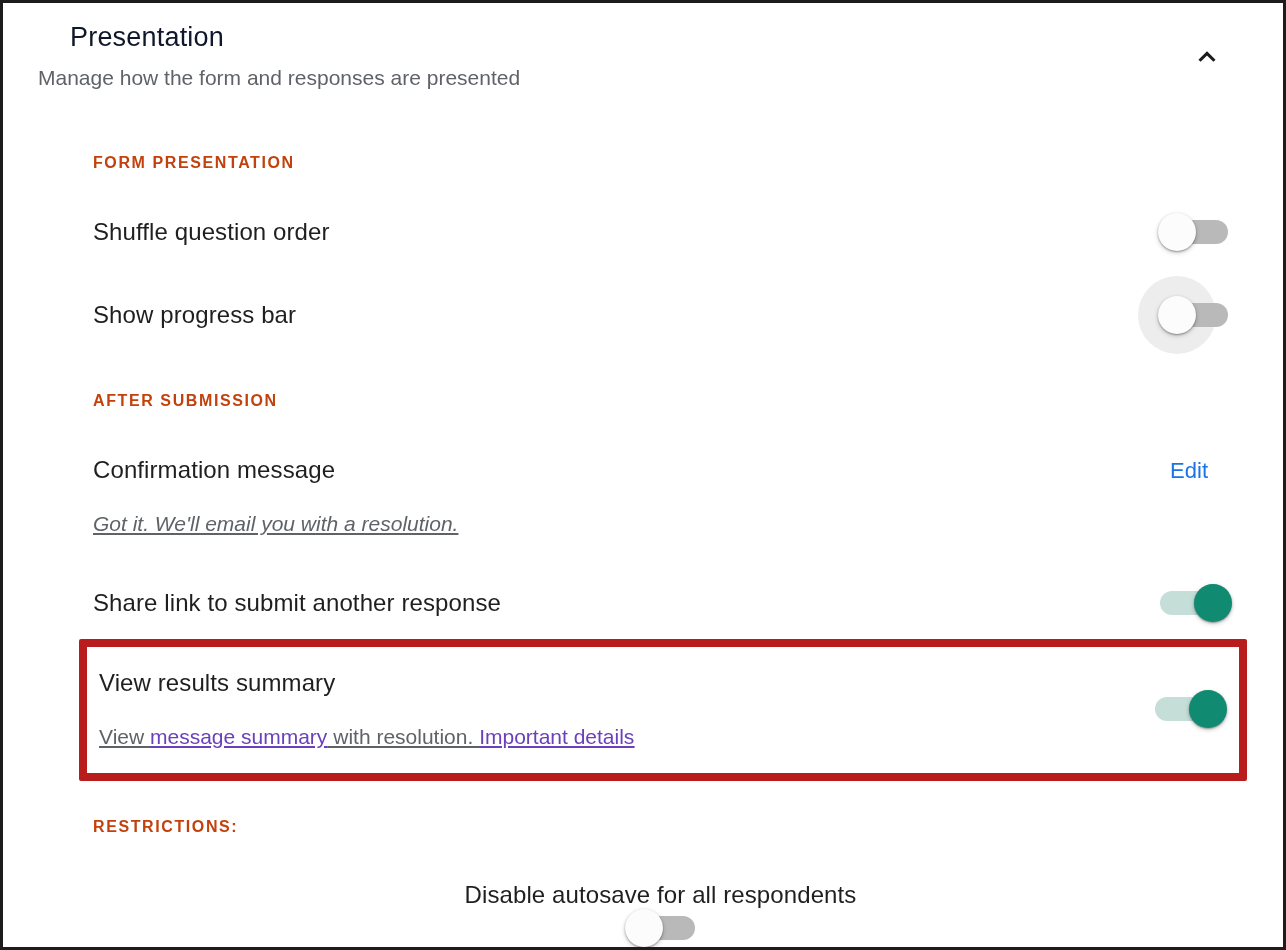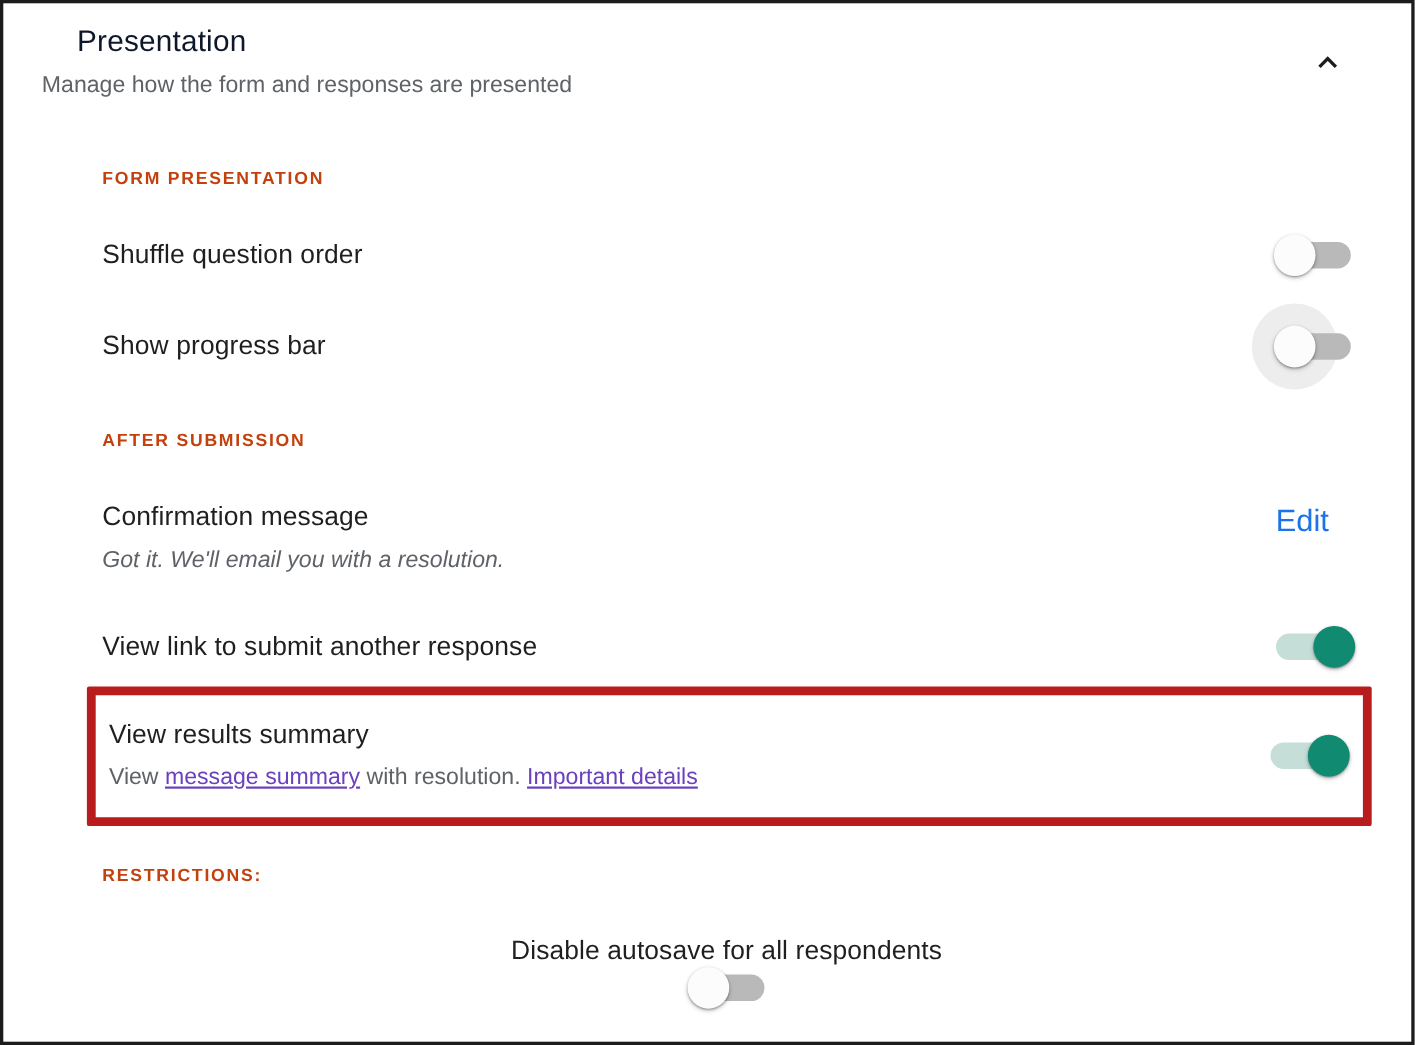--- a/index.html
+++ b/index.html
@@ -26,40 +26,40 @@
   .section-header {
     font-size: 16px; font-weight: 700; color: #c2410c;
     letter-spacing: 1.6px; text-transform: uppercase;
   }
   .sh-1 { margin-top: 64px; }
   .sh-2 { margin-top: 58px; }
   .sh-3 { margin-top: 37px; }
 
   .row { display: flex; justify-content: space-between; align-items: center; }
   .row-label { font-size: 24px; color: #1f1f1f; letter-spacing: .1px; }
-  .row-desc { font-size: 21px; color: #5f6368; margin-top: 13px; }
+  .row-desc { font-size: 21px; color: #5f6368; margin-top: 28px; text-decoration: underline; }
   .row-desc.italic { font-style: italic; }
 
   .r-progress { margin-top: 45px; min-height: 38px; }
   .r-shuffle  { margin-top: 41px; min-height: 38px; }
   .r-confirm  { margin-top: 46px; align-items: flex-start; }
   .r-showlink { margin-top: 48px; min-height: 38px; }
   .r-restrict { margin-top: 45px; min-height: 38px; flex-direction: column; }
 
   .highlight-box {
     margin-top: 17px;
     margin-left: -14px; margin-right: -19px;
     border: 8px solid #b91c1c;
     border-radius: 2px;
     padding: 22px 16px 24px 12px;
   }
   .highlight-box .row { margin-top: 0; }
 
   .edit-link {
-    font-size: 28px; color: #1a73e8; text-decoration: none; cursor: pointer;
+    font-size: 22px; color: #1a73e8; text-decoration: none; cursor: pointer;
     margin-top: 2px; margin-right: 20px; font-weight: 400;
   }
 
   .link-purple { color: #6b40bd; text-decoration: underline; cursor: pointer; }
 
   
   .toggle { position: relative; width: 68px; height: 38px; flex-shrink: 0; cursor: pointer; }
   .toggle .track { position: absolute; left: 0; top: 7px; width: 68px; height: 24px; border-radius: 12px; }
   .toggle .knob {
     position: absolute; top: 0; width: 38px; height: 38px; border-radius: 50%;
@@ -114,21 +114,21 @@
 
   <div class="row r-confirm">
     <div>
       <div class="row-label">Confirmation message</div>
       <div class="row-desc italic">Got it. We'll email you with a resolution.</div>
     </div>
     <a class="edit-link">Edit</a>
   </div>
 
   <div class="row r-showlink">
-    <div class="row-label">View link to submit another response</div>
+    <div class="row-label">Share link to submit another response</div>
     <div class="toggle on">
       <div class="track"></div>
       <div class="knob"></div>
     </div>
   </div>
 
   <div class="highlight-box">
     <div class="row">
       <div>
         <div class="row-label">View results summary</div>

